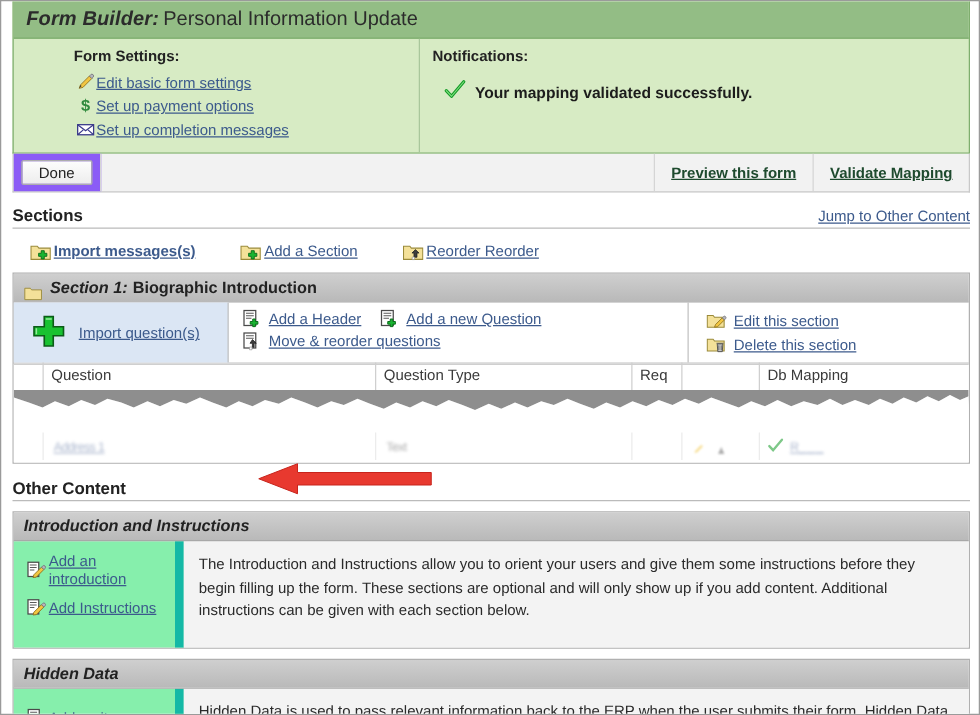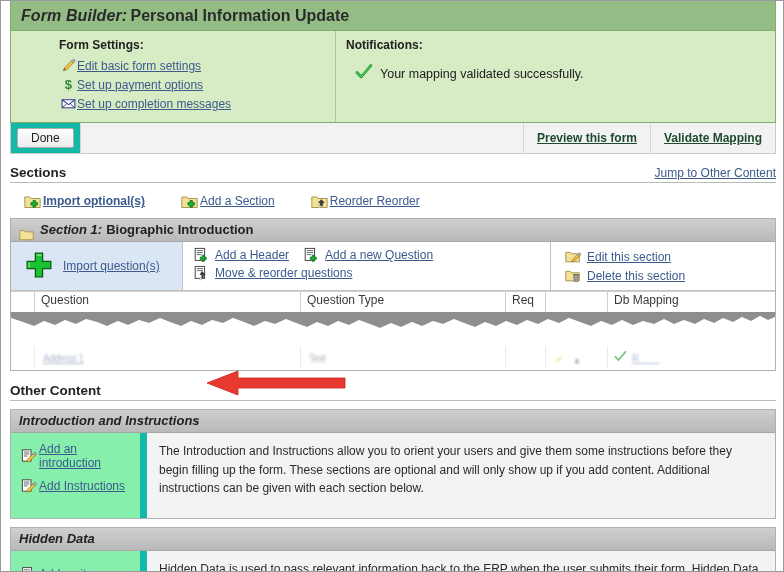--- a/index.html
+++ b/index.html
@@ -43,21 +43,21 @@
     white-space:nowrap;
     overflow:hidden;
   }
   .fb-title-em{
     font-style:italic;
     font-weight:bold;
     font-size:16px;
     letter-spacing:0.1px;
   }
   .fb-title-name{
-    font-weight:bold;
+    font-weight:normal;
     font-size:16px;
   }
   .fb-body{
     display:flex;
     min-height:72px;
     padding-left:40px;
   }
   .fb-col-left{
     width:285px;
     box-sizing:border-box;
@@ -94,42 +94,42 @@
     font-size:12px;
     cursor:pointer;
   }
   .notif{
     display:flex;
     align-items:center;
     margin-top:11px;
     padding-left:9px;
   }
   .notif-text{
-    font-weight:normal;
+    font-weight:bold;
     font-size:12.5px;
     color:#1c1c1c;
     margin-left:7px;
   }
 
   
   .btnbar{
     display:flex;
     align-items:stretch;
     height:30px;
     background:#f2f2f2;
     border:1px solid #c9c9c9;
     border-top:none;
   }
   .btnbar-left{
     flex:0 0 auto;
     display:flex;
     align-items:center;
     padding:0 6px;
     border-right:1px solid #d5d5d5;
-    background:#14b8a6;
+    background:#8b5cf6;
   }
   .btn{
     font-family:"Liberation Sans", sans-serif;
     font-size:12px;
     padding:2px 13px;
     background:linear-gradient(#fdfdfd,#ededed);
     border:1px solid #adadad;
     border-radius:2px;
     color:#222;
     cursor:pointer;
@@ -429,21 +429,21 @@
     </div>
 
     <div class="sec-tools">
       <div class="sec-tool">
         <span class="ico">
           <svg width="17" height="15" viewBox="0 0 18 16">
             <path d="M0.8 3.2 h5.4 l1.3 1.6 h9.7 v9.6 H0.8 Z" fill="#f4e199" stroke="#9a8a3a" stroke-width="0.9"></path>
             <path d="M9.5 7.0 h2.6 v2.2 h2.2 v2.6 h-2.2 v2.2 H9.5 v-2.2 H7.3 V9.2 h2.2 Z" fill="#18b431" stroke="#0a6d1a" stroke-width="0.8"></path>
           </svg>
         </span>
-        <a class="lnk bold-lnk">Import optional(s)</a>
+        <a class="lnk bold-lnk">Import messages(s)</a>
       </div>
       <div class="sec-tool">
         <span class="ico">
           <svg width="17" height="15" viewBox="0 0 18 16">
             <path d="M0.8 3.2 h5.4 l1.3 1.6 h9.7 v9.6 H0.8 Z" fill="#f4e199" stroke="#9a8a3a" stroke-width="0.9"></path>
             <path d="M9.5 7.0 h2.6 v2.2 h2.2 v2.6 h-2.2 v2.2 H9.5 v-2.2 H7.3 V9.2 h2.2 Z" fill="#18b431" stroke="#0a6d1a" stroke-width="0.8"></path>
           </svg>
         </span>
         <a class="lnk">Add a Section</a>
       </div>

